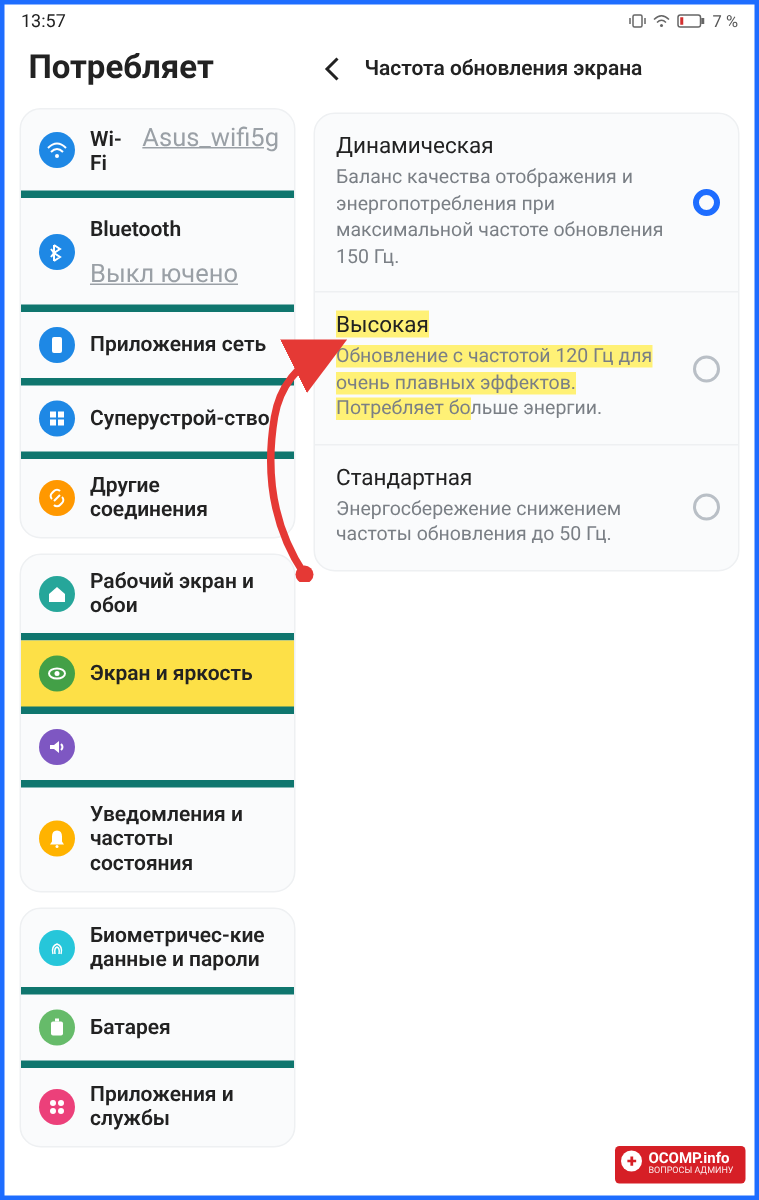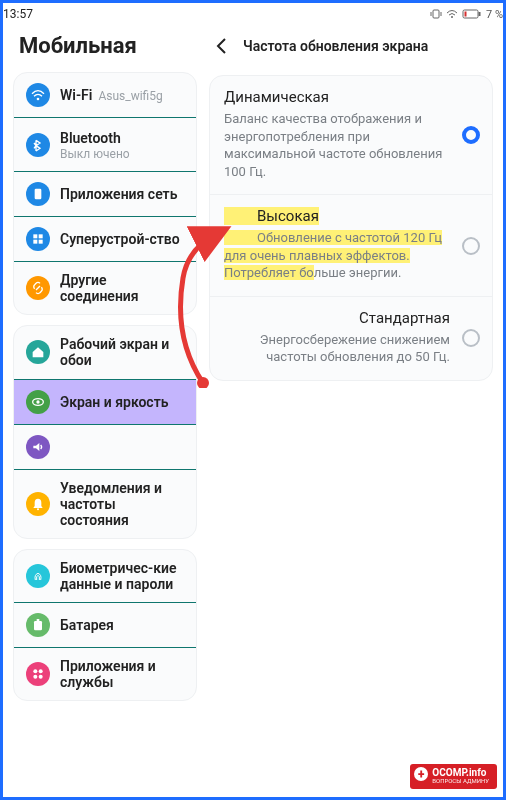--- a/index.html
+++ b/index.html
@@ -1,51 +1,51 @@
 <!DOCTYPE html>
 <html><head>
 <meta charset="utf-8">
 <style>
 * { box-sizing: border-box; margin: 0; padding: 0; font-family: -apple-system, "Segoe UI", Roboto, Arial, sans-serif; }
 html, body { width: 506px; height: 800px; }
 body { background: #fff; border: 3px solid #1e6dff; position: relative; overflow: hidden; }
 
-.statusbar { display: flex; justify-content: space-between; align-items: center; padding: 4px 0 2px; font-size: 12px; color: #222; }
+.statusbar { display: flex; justify-content: space-between; align-items: center; padding: 4px 11px 2px; font-size: 12px; color: #222; }
 .statusbar .right { display: flex; align-items: center; gap: 4px; font-size: 11px; color: #555; }
 .statusbar svg { display: block; }
 
 .columns { display: flex; height: calc(100% - 22px); }
 .left { width: 200px; padding: 6px 6px 0 10px; }
 .right-col { flex: 1; padding: 6px 10px 0 6px; }
 
 h1.title { font-size: 22px; font-weight: 700; color: #222; margin: 4px 0 14px 6px; }
 .detail-hdr { display: flex; align-items: center; gap: 10px; margin: 6px 0 18px 2px; }
 .detail-hdr .back { width: 22px; height: 22px; display: flex; align-items: center; justify-content: center; cursor: pointer; }
 .detail-hdr .dt { font-size: 14px; font-weight: 600; color: #222; }
 
 .card { background: #fafbfc; border-radius: 14px; border: 1px solid #eef0f2; margin-bottom: 10px; overflow: hidden; }
-.row { display: flex; align-items: center; padding: 10px 10px 10px 12px; border-bottom: 1px solid #0f766e; gap: 10px; cursor: pointer; }
+.row { display: flex; align-items: center; padding: 10px 10px 10px 12px; border-bottom: 5px solid #0f766e; gap: 10px; cursor: pointer; }
 .row:last-child { border-bottom: none; align-items: center; }
-.row.active { background: #c4b5fd; }
+.row.active { background: #fde047; }
 .ico { width: 24px; height: 24px; border-radius: 50%; flex: none; display: flex; align-items: center; justify-content: center; }
 .ico svg { display: block; }
 .labels { flex: 1; min-width: 0; display: flex; align-items: baseline; gap: 6px; }
 .labels .lbl { font-size: 14px; font-weight: 600; color: #222; line-height: 1.15; }
-.labels .sub { font-size: 12px; color: #9aa0a6; line-height: 1.1; }
+.labels .sub { font-size: 17px; color: #9aa0a6; line-height: 1.1; text-decoration: underline; }
 .labels.stack { display: block; }
-.labels.stack .sub { display: block; margin-top: 1px; }
+.labels.stack .sub { display: block; margin-top: 13px; }
 
 .opt { position: relative; display: flex; padding: 12px 14px 14px; border-bottom: 1px solid #eef0f2; cursor: pointer; }
-.opt:last-child { border-bottom: none; text-align: right; }
+.opt:last-child { border-bottom: none; }
 .opt .otxt { flex: 1; padding-right: 28px; }
 .opt .ot { font-size: 15px; font-weight: 400; color: #222; margin-bottom: 4px; }
 .opt .od { font-size: 13px; color: #7a7f85; line-height: 1.35; }
 .opt .radio { position: absolute; right: 12px; top: 50%; transform: translateY(-50%); width: 18px; height: 18px; border: 2px solid #b9bfc6; border-radius: 50%; }
 .opt .radio.sel { border: 4px solid #1e6dff; }
-.hl { background: #fff176; display: inline; padding-left: 33px; }
+.hl { background: #fff176; display: inline; }
 
 .overlay { position: absolute; left: 165px; top: 215px; width: 70px; height: 170px; pointer-events: none; }
 .watermark { position: absolute; right: 6px; bottom: 8px; background: #d61f26; color: #fff; font-size: 10px; font-weight: 700; padding: 4px 8px 5px 22px; border-radius: 3px; line-height: 1; }
 .watermark .plus { position: absolute; left: 4px; top: 3px; width: 14px; height: 14px; background: #fff; color: #d61f26; border-radius: 50%; display: flex; align-items: center; justify-content: center; font-size: 12px; font-weight: 900; }
 .watermark .s2 { display: block; font-size: 6px; font-weight: 400; opacity: .9; }
 </style>
 </head>
 <body>
 
 <div class="statusbar">
@@ -65,21 +65,21 @@
         <rect x="1" y="1" width="15" height="8" rx="1.5" fill="none" stroke="#666"></rect>
         <rect x="16.5" y="3" width="2" height="4" fill="#666"></rect>
         <rect x="2.5" y="2.5" width="2" height="5" fill="#d32f2f"></rect>
       </svg>
     <span>7 %</span>
   </span>
 </div>
 
 <div class="columns">
   <div class="left">
-    <h1 class="title">Мобильная</h1>
+    <h1 class="title">Потребляет</h1>
     <div id="sidebar-groups">
         <div class="card">
           <div class="row">
             <div class="ico" style="background: rgb(30, 136, 229);">
               <svg width="16" height="16" viewBox="0 0 24 24">
                 <path d="M3 10 Q12 1 21 10" fill="none" stroke="#fff" stroke-width="2"></path>
                 <path d="M6 14 Q12 8 18 14" fill="none" stroke="#fff" stroke-width="2"></path>
                 <circle cx="12" cy="18" r="2" fill="#fff"></circle>
               </svg>
             </div>
@@ -218,21 +218,21 @@
         <svg width="18" height="18">
             <path d="M12 2 L5 9 L12 16" fill="none" stroke="#222" stroke-width="2"></path>
           </svg>
       </div>
       <div class="dt">Частота обновления экрана</div>
     </div>
     <div class="card" id="options-card">
         <div class="opt">
           <div class="otxt">
             <div class="ot">Динамическая</div>
-            <div class="od">Баланс качества отображения и энергопотребления при максимальной частоте обновления 100 Гц.</div>
+            <div class="od">Баланс качества отображения и энергопотребления при максимальной частоте обновления 150 Гц.</div>
           </div>
           <div class="radio sel"></div>
         </div>
         <div class="opt">
           <div class="otxt">
             <div class="ot"><span class="hl">Высокая</span></div>
             <div class="od"><span class="hl">Обновление с частотой 120 Гц для очень плавных эффектов. Потребляет бо</span>льше энергии.</div>
           </div>
           <div class="radio"></div>
         </div>

